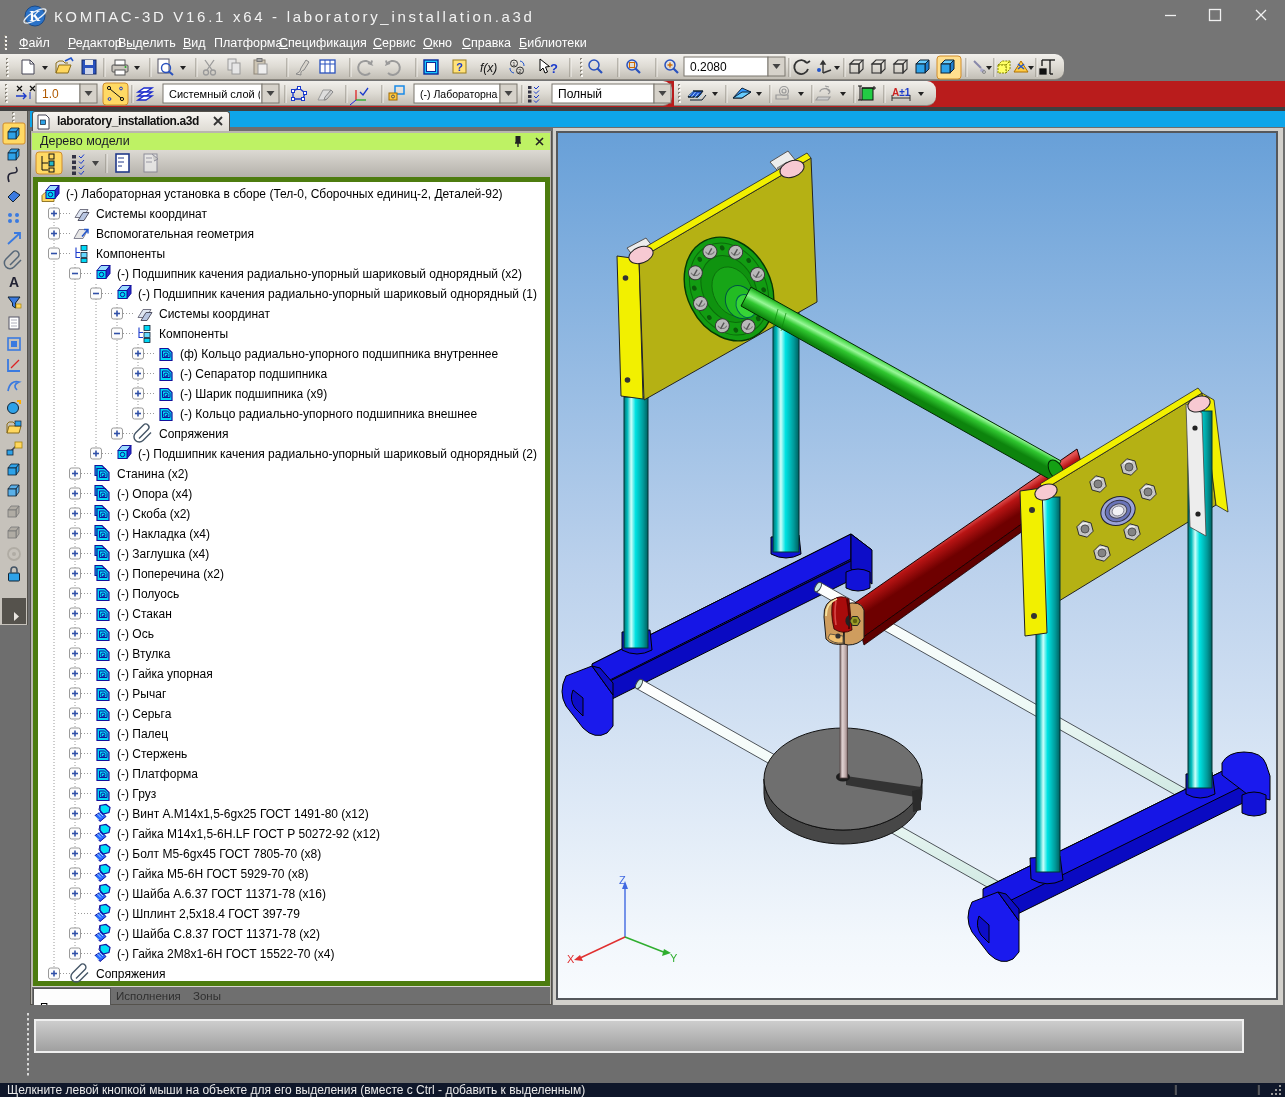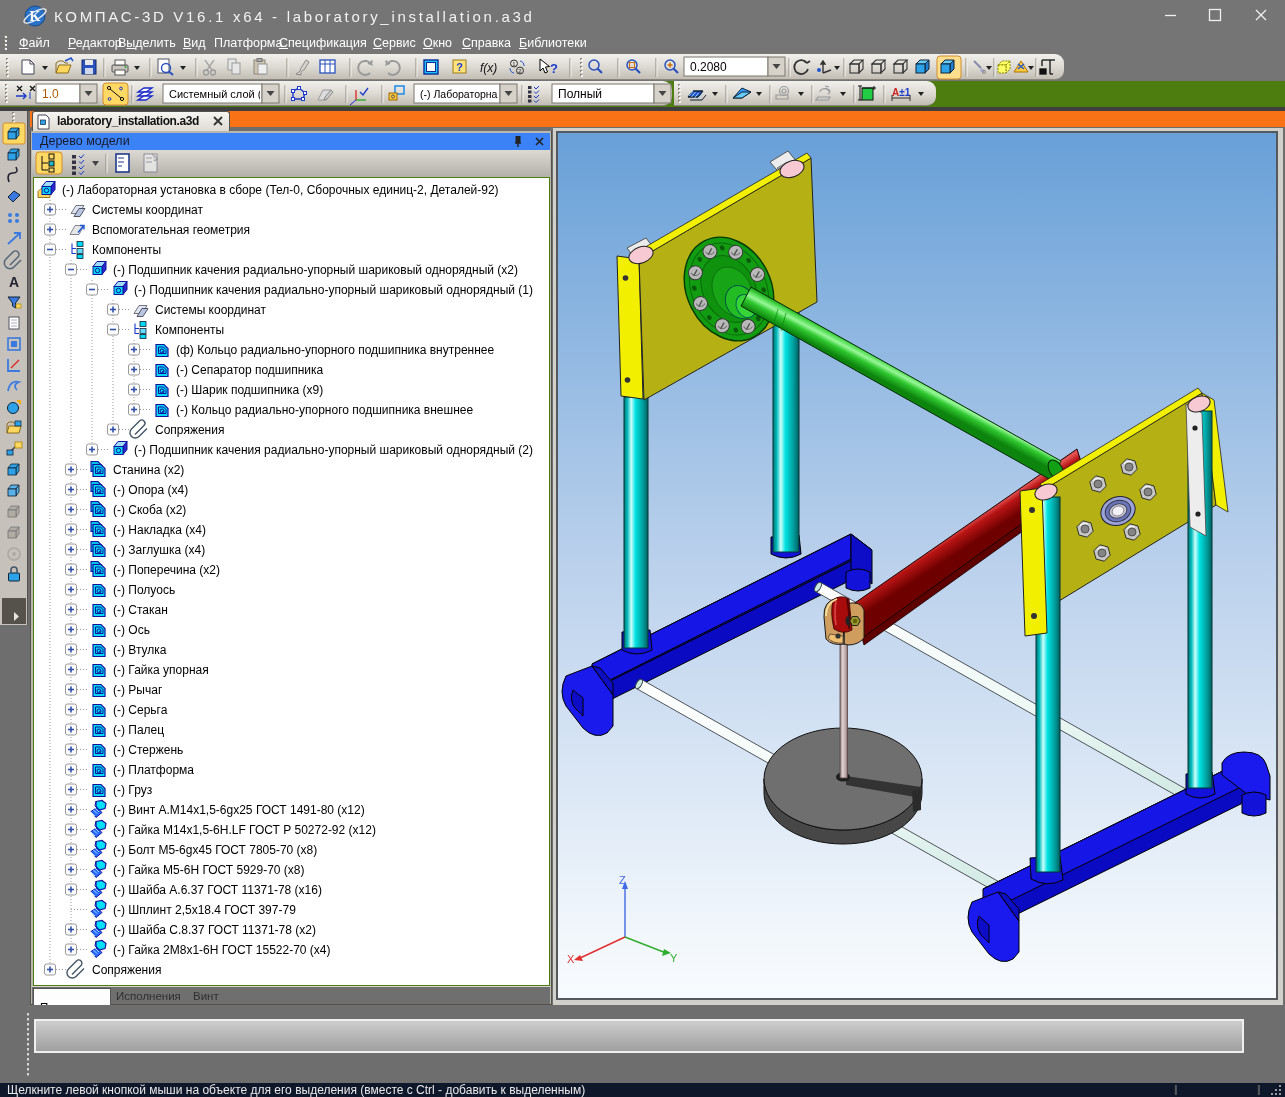--- a/index.html
+++ b/index.html
@@ -6,37 +6,37 @@
   font-family:"Liberation Sans", sans-serif; }
 .abs { position:absolute; }
 #title { left:0; top:0; width:1285px; height:32px; background:#757575; }
 #title .txt { position:absolute; left:54px; top:8px; font-size:15px; letter-spacing:2.7px; color:#f2f2f2;text-align:right; }
 #menu { left:0; top:32px; width:1285px; height:22px; background:#757575; }
 .mi { position:absolute; top:4px; font-size:12.5px; color:#fff;text-align:center; }
 #row1 { left:0; top:54px; width:1285px; height:27px; background:#757575; }
 #row1c { position:absolute; left:0; top:0; width:1064px; height:26px;
   background:linear-gradient(180deg,#f2f0ec 0%,#dedbd4 50%,#c2beb5 100%);
   border-bottom:1px solid #8a867e; border-radius:0 9px 9px 0; }
-#row2 { left:0; top:81px; width:1285px; height:26px; background:#4d7c0f; }
+#row2 { left:0; top:81px; width:1285px; height:26px; background:#b91c1c; }
 .tchunk { position:absolute; top:0; height:25px;
   background:linear-gradient(180deg,#f2f0ec 0%,#dedbd4 50%,#c2beb5 100%);
   border-bottom:1px solid #8a867e; }
 #darkline { left:0; top:107px; width:1285px; height:4px; background:#3f3f3f; }
-#tabbar { left:30px; top:111px; width:1255px; height:16px; background:#f97316; }
+#tabbar { left:30px; top:111px; width:1255px; height:16px; background:#0ea5e9; }
 #tab { position:absolute; left:2px; top:0px; width:198px; height:20px;
   background:linear-gradient(180deg,#f7f5f1,#dedbd4); border:1px solid #55524c; border-bottom:none;
   border-radius:3px 3px 0 0; font-size:12px; letter-spacing:-0.4px; font-weight:bold; color:#111; }
 #leftstrip { left:0; top:111px; width:28px; height:514px; background:#c6c2bb; border-right:1px solid #55524c;}
 #panel { left:30px; top:131px; width:522px; height:874px; background:#b9b6af; border:1px solid #55524c; border-top:none;}
-#phead { position:absolute; left:1px; top:2px; width:518px; height:17px; background:#3b82f6;
+#phead { position:absolute; left:1px; top:2px; width:518px; height:17px; background:#bef264;
   font-size:12.5px; color:#1a1a28; padding-left:8px; padding-top:1px; }
 #ptool { position:absolute; left:1px; top:19px; width:518px; height:27px;
   background:linear-gradient(180deg,#dcd9d3,#b4b1aa); }
 #tree { position:absolute; left:2px; top:46px; width:517px; height:809px; background:#fff;
-  border:1px solid #4d7c0f; }
+  border:5px solid #4d7c0f; }
 #ptabs { position:absolute; left:1px; top:855px; width:518px; height:18px; font-size:11.5px; color:#2a2a2a; background:#6f6f6f; border-top:1px solid #d8d6d0; }
 #ptab1 { position:absolute; left:1px; top:1px; padding:12px 6px; background:#fdfdfd; border:1px solid #555; height:15px; color:#000; }
 #viewport { left:553px; top:128px; width:730px; height:877px; }
 #botband { left:0; top:1005px; width:1285px; height:78px; background:#6e6e6e; }
 #propbar { position:absolute; left:34px; top:14px; width:1210px; height:34px;
   background:linear-gradient(180deg,#cdcdcd,#a0a0a0); border:2px solid #efefef; }
 #status { left:0; top:1083px; width:1285px; height:14px; background:#0f172a;
   font-size:12px; color:#e8e8e8; }
 svg { position:absolute; left:0; top:0; }
 </style></head>
@@ -860,21 +860,21 @@
         <rect x="42.5" y="966.0" width="11" height="11" rx="2" fill="#fcfcfc" stroke="#9a9a9a"></rect>
         <line x1="45" y1="971.5" x2="51" y2="971.5" stroke="#3050a8" stroke-width="1.6"></line>
         <line x1="48" y1="968.5" x2="48" y2="974.5" stroke="#3050a8" stroke-width="1.6"></line>
         <path d="M70,976.5 l9,-9 a3,3 0 0 0 -4.5,-4.5 l-8,8 a5,5 0 0 0 7.5,7.5 l8,-8" fill="none" stroke="#456" stroke-width="1.4"></path>
         <text x="90" y="976.0" font-size="12" fill="#000" font-family="Liberation Sans, sans-serif">Сопряжения</text>
       </svg>
     </div>
  <div id="ptabs">
    <div id="ptab1">Построение</div>
    <span style="position:absolute;left:84px;top:3px;color:#2f2f2f;">Исполнения</span>
-   <span style="position:absolute;left:161px;top:3px;color:#2f2f2f;">Винт</span>
+   <span style="position:absolute;left:161px;top:3px;color:#2f2f2f;">Зоны</span>
  </div>
 </div>
 <div class="abs" id="viewport">
     <svg width="730" height="877" viewBox="553 128 730 877">
       <defs>
 <linearGradient id="bgg" x1="0" y1="0" x2="0" y2="1">
  <stop offset="0" stop-color="#68a0d8"></stop>
           <stop offset="0.5" stop-color="#bbd1ec"></stop>
           <stop offset="0.93" stop-color="#f2f7fc"></stop>
           <stop offset="1" stop-color="#f8fbfe"></stop>

